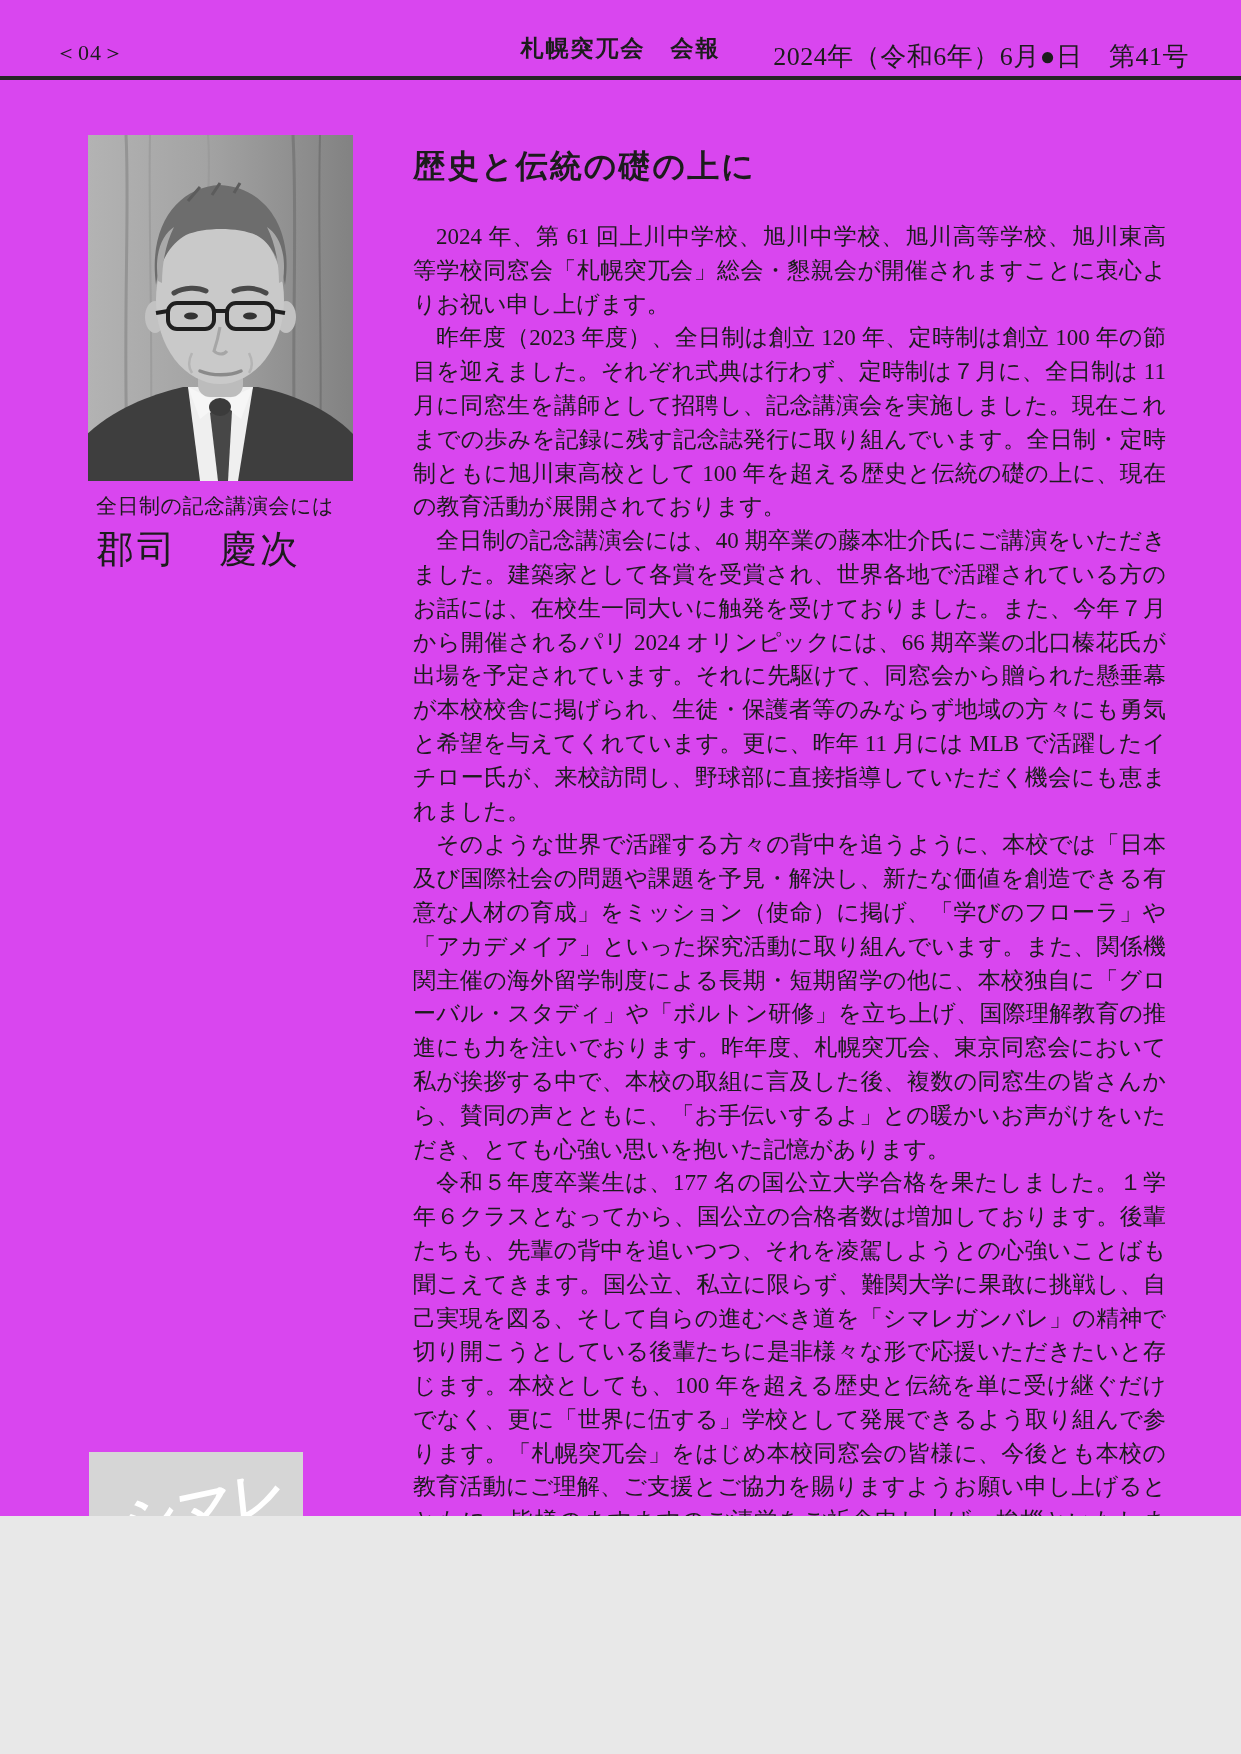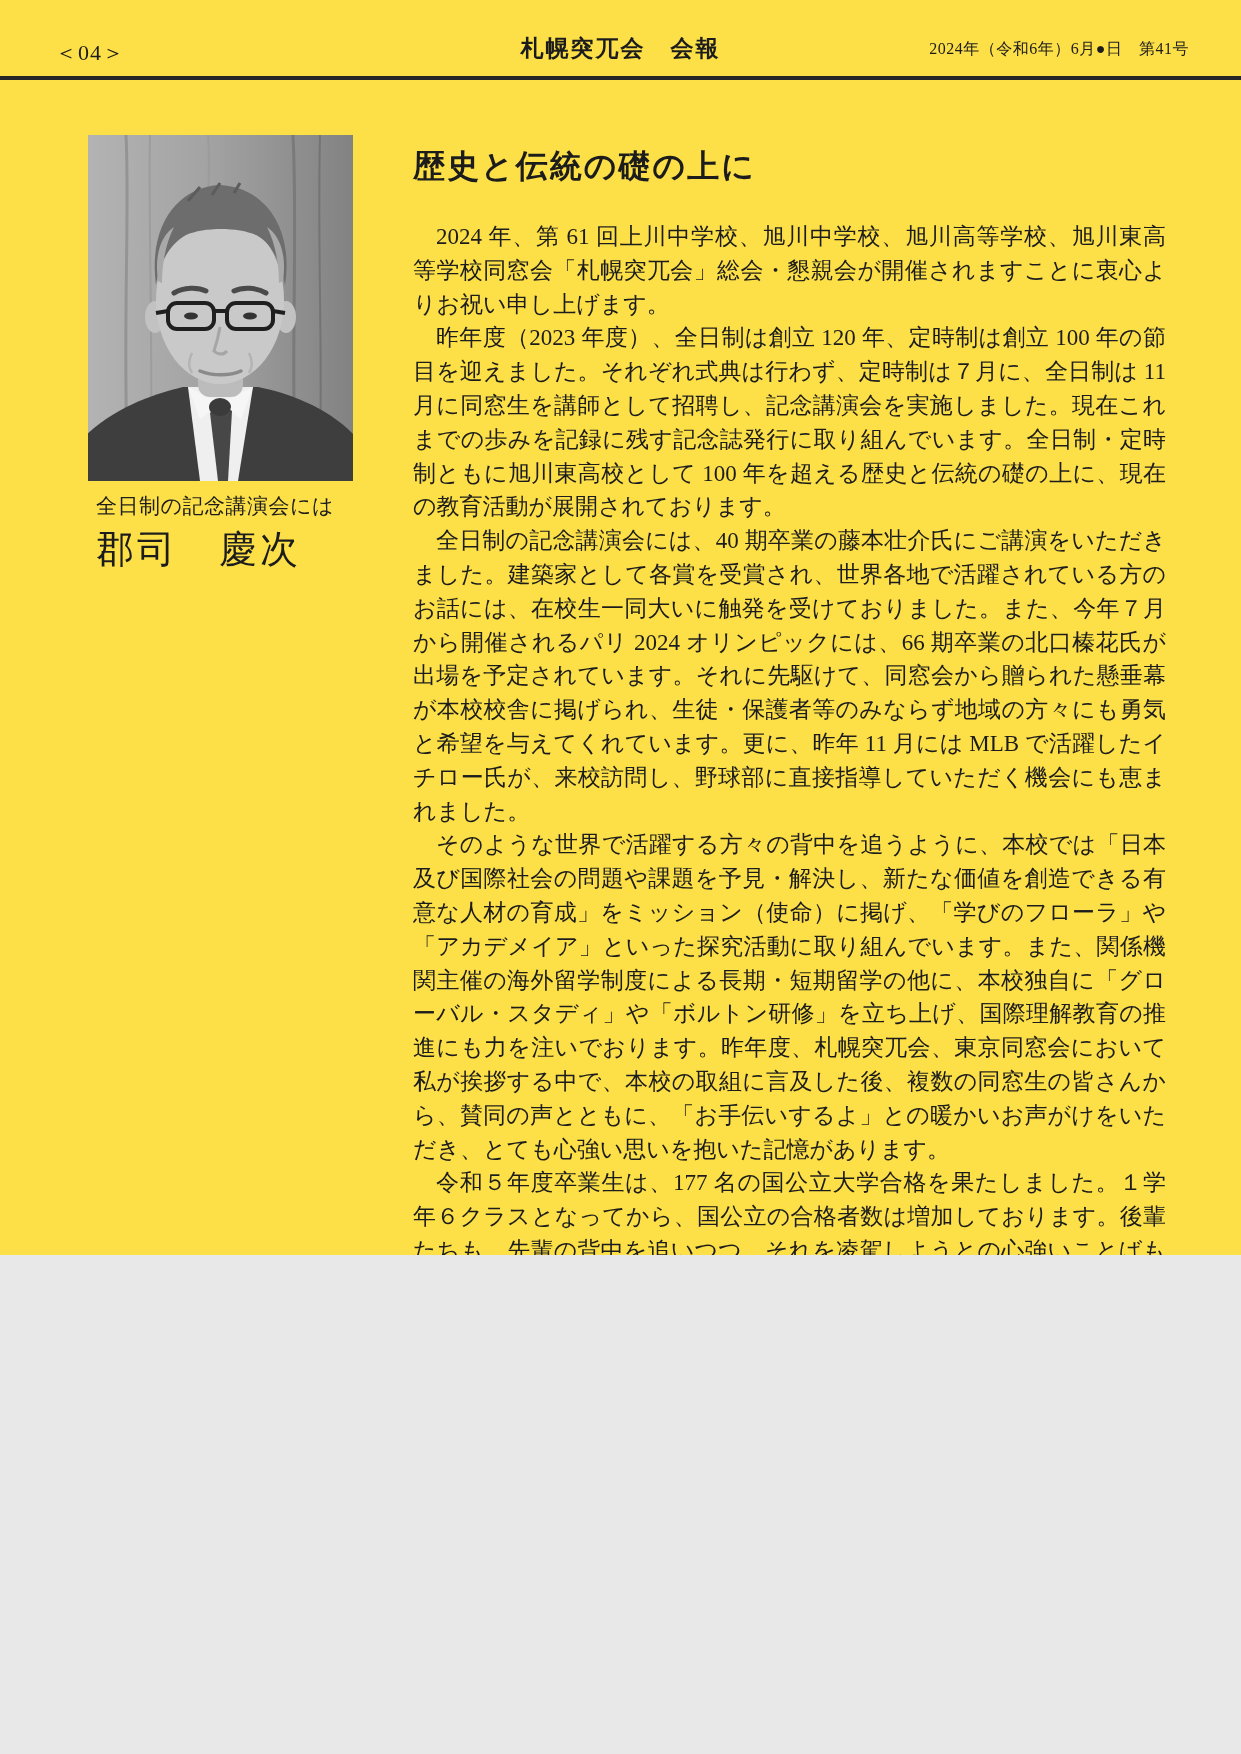--- a/index.html
+++ b/index.html
@@ -1,38 +1,38 @@
 <!DOCTYPE html>
 <html><head>
 <meta charset="utf-8">
 <style>
   html,body{margin:0;padding:0;background:#e8e8e8;}
   .page{
     position:relative;
-    width:1241px;height:1255px;
+    width:1241px;height:1516px;
     margin:0 auto;
-    background:#fde047;
+    background:#d946ef;
     font-family:"Liberation Serif","DejaVu Serif",serif;
     color:#1c1c1c;
     overflow:hidden;
   }
   
   .hdr-page-num{
     position:absolute;left:55px;top:38px;
     font-size:22px;letter-spacing:1px;
   }
   .hdr-title{
     position:absolute;left:0;right:0;top:33px;
     text-align:center;
     font-family:"Liberation Sans","DejaVu Sans",sans-serif;
     font-weight:700;font-size:23px;letter-spacing:2px;
   }
   .hdr-issue{
     position:absolute;right:52px;top:39px;
-    font-size:16px;letter-spacing:0.5px;
+    font-size:26px;letter-spacing:0.5px;
   }
   .hdr-rule{
     position:absolute;left:0;right:0;top:76px;
     height:4px;background:#262626;
   }
   
   .portrait{
     position:absolute;left:88px;top:135px;
     width:265px;height:346px;
     background:#9a9a9a;

